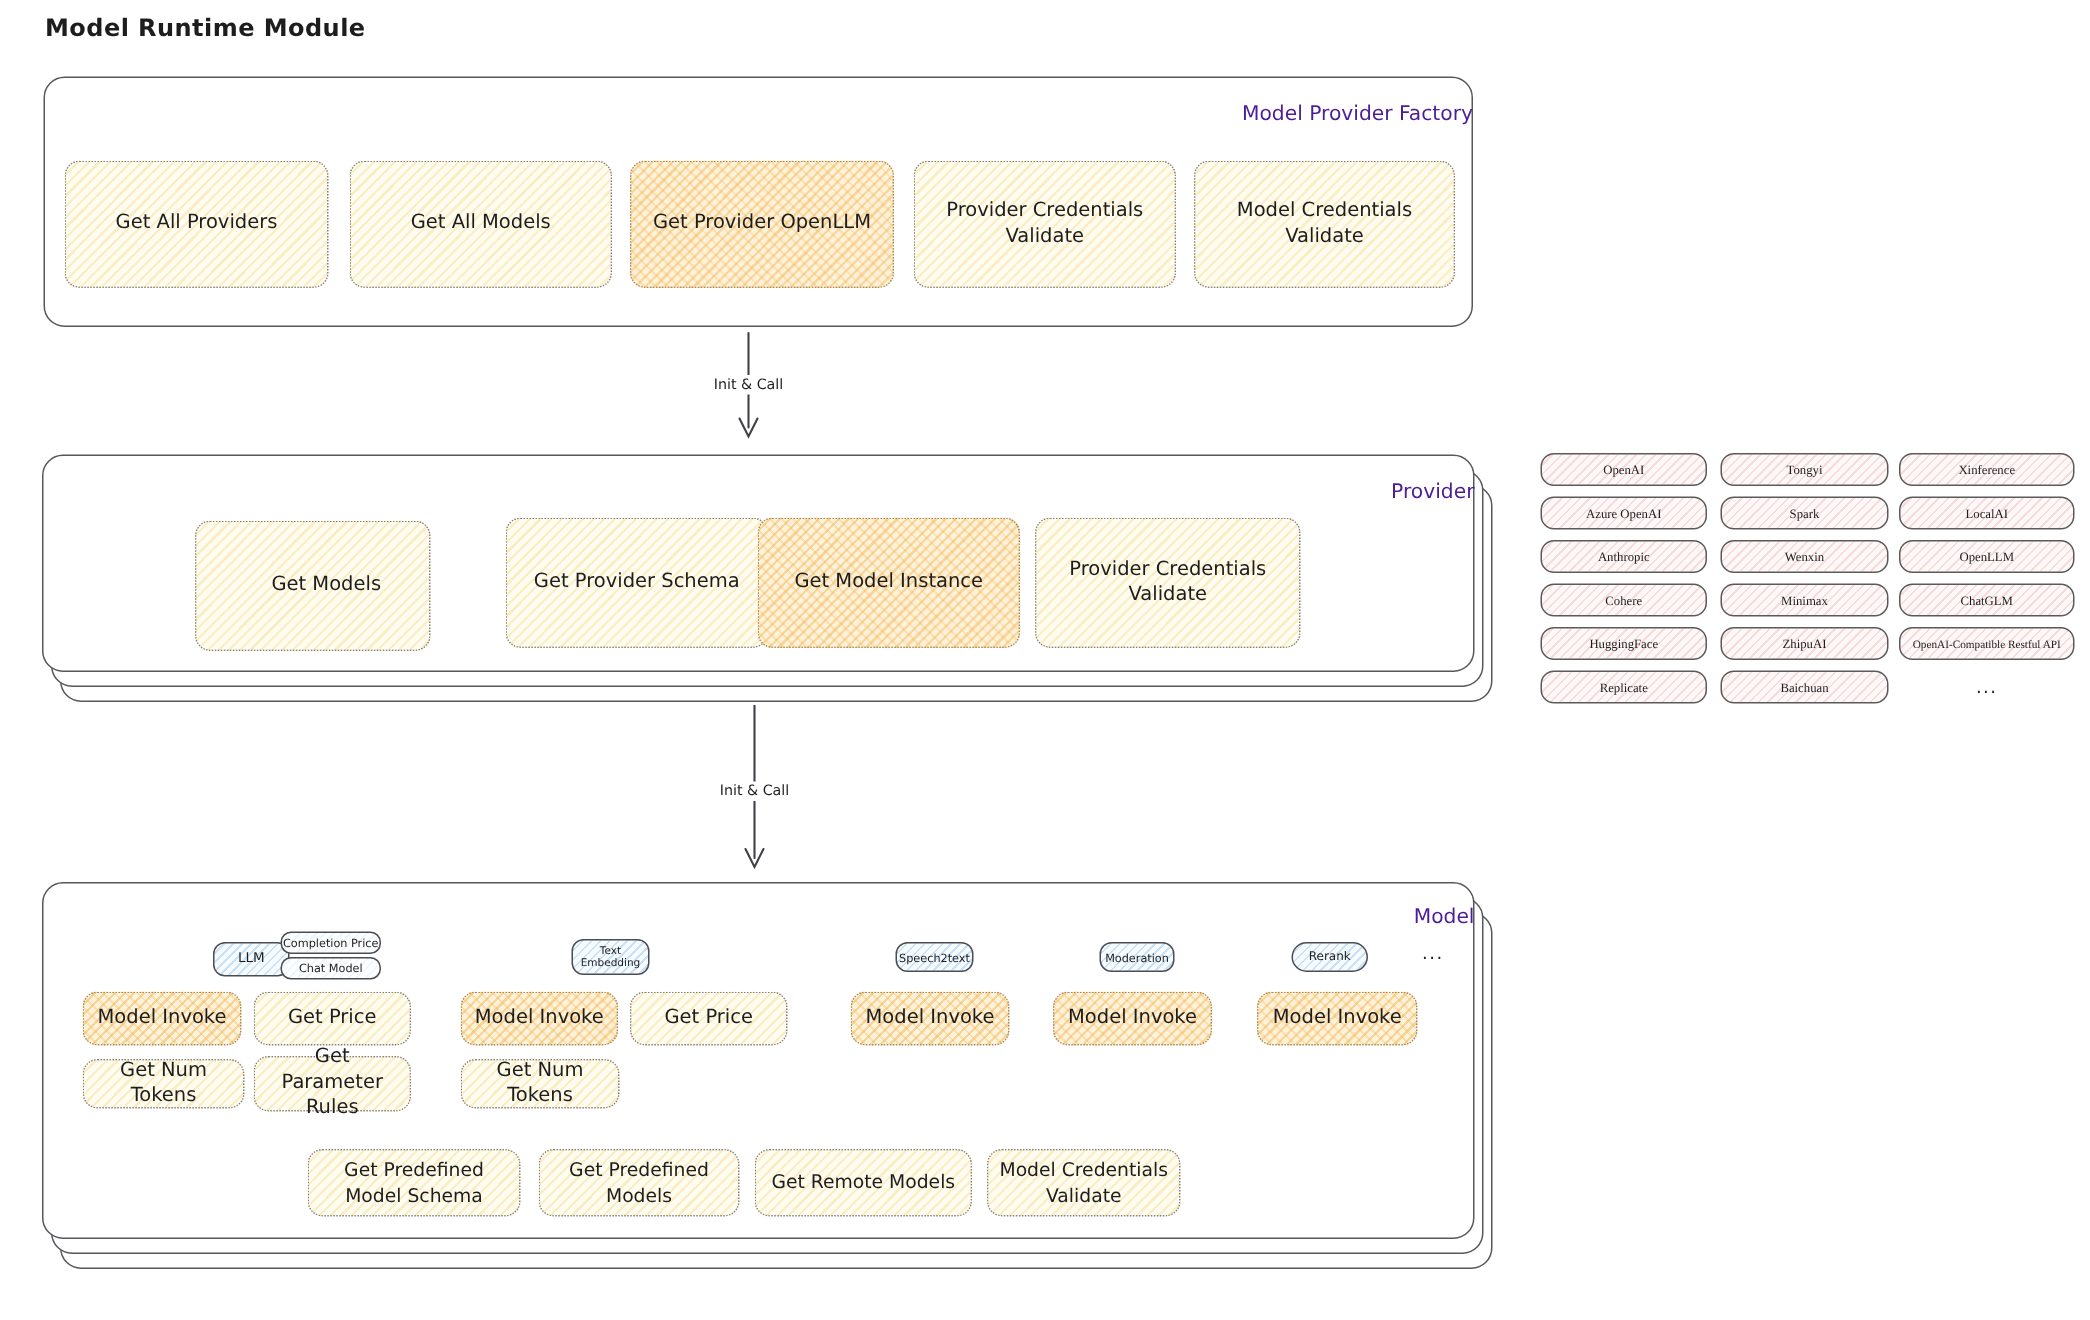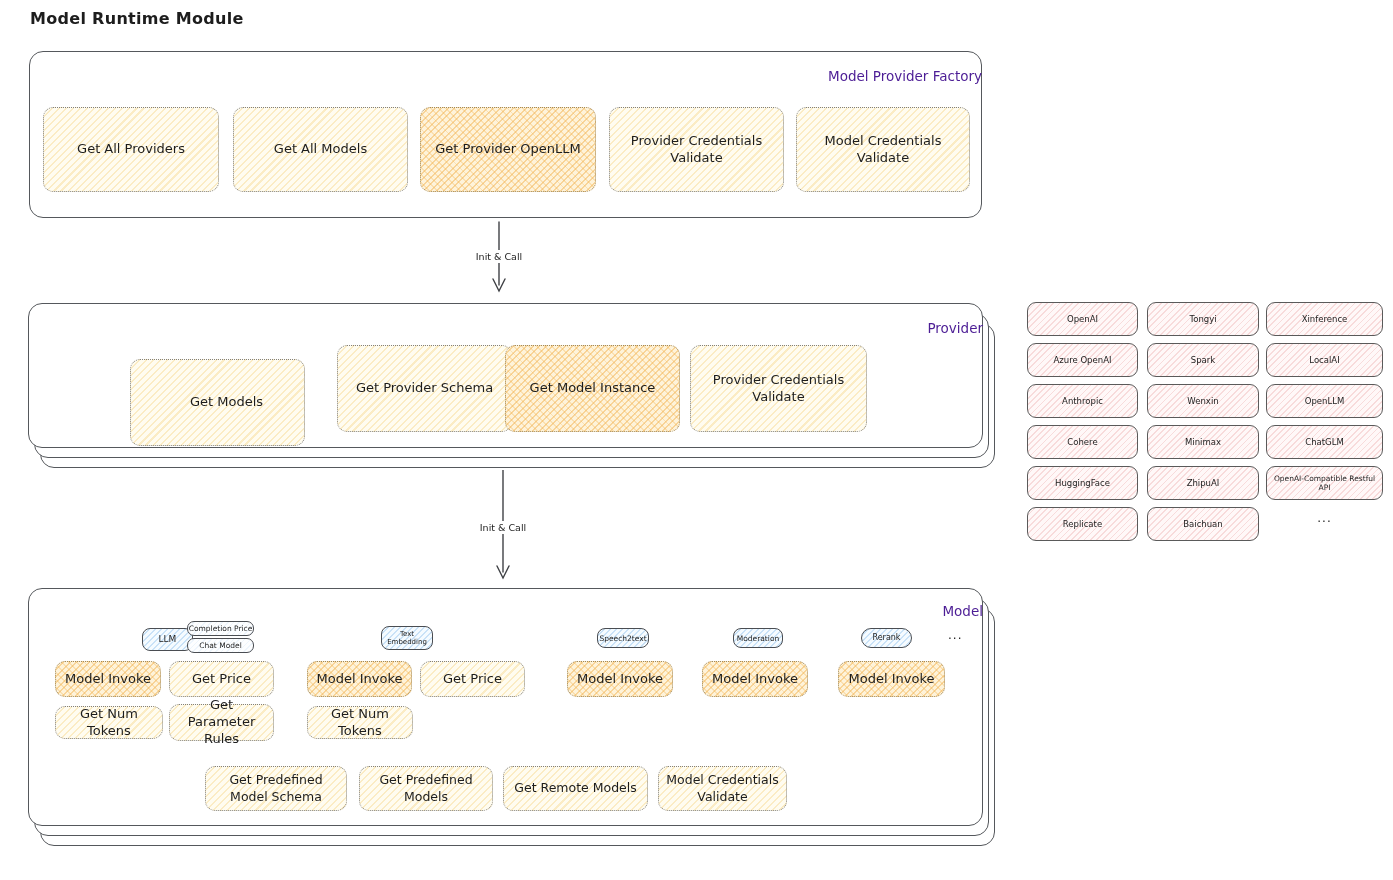--- a/index.html
+++ b/index.html
@@ -28,32 +28,32 @@
 
   .f0{left:43px;top:107px;width:176px;height:85px;}
   .f1{left:233px;top:107px;width:175px;height:85px;}
   .f2{left:420px;top:107px;width:176px;height:85px;}
   .f3{left:609px;top:107px;width:175px;height:85px;}
   .f4{left:796px;top:107px;width:174px;height:85px;}
 
   .provider-far{left:40px;top:323px;width:955px;height:145px;}
   .provider-mid{left:34px;top:313px;width:955px;height:145px;}
   .provider-main{left:28px;top:303px;width:955px;height:145px;}
-  .p0{left:130px;top:359px;width:175px;height:87px;padding-left:24px;}
+  .p0{left:130px;top:347px;width:157px;height:87px;padding-left:24px;}
   .p1{left:317px;top:345px;width:175px;height:87px;margin-left:20px;}
   .p2{left:505px;top:345px;width:175px;height:87px;}
   .p3{left:690px;top:345px;width:177px;height:87px;}
 
   .pillcol{position:absolute;display:flex;flex-direction:column;gap:7px;}
   .c1{left:1027px;top:302px;width:111px;}
   .c2{left:1147px;top:302px;width:112px;}
   .c3{left:1266px;top:302px;width:117px;}
-  .pill{height:34px;display:flex;align-items:center;justify-content:center;text-align:center;
+  .pill{height:22px;display:flex;align-items:center;justify-content:center;text-align:center;
     border:1.3px solid #5a5a5a;border-radius:9px;font-size:8.5px;box-sizing:border-box;
-    background:repeating-linear-gradient(135deg, rgba(233,158,158,.32) 0 1.2px, transparent 1.2px 4.4px), #fff8f8;}
+    background:repeating-linear-gradient(135deg, rgba(233,158,158,.32) 0 1.2px, transparent 1.2px 4.4px), #fff8f8;font-family:Liberation Serif, serif;}
   .pill.small{font-size:7.5px;}
   .pill-ellipsis{height:22px;display:flex;align-items:center;justify-content:center;font-size:12px;letter-spacing:1px;}
 
   .model-far{left:40px;top:608px;width:955px;height:238px;}
   .model-mid{left:34px;top:598px;width:955px;height:238px;}
   .model-main{left:28px;top:588px;width:955px;height:238px;}
 
   .tag{position:absolute;display:flex;align-items:center;justify-content:center;text-align:center;
     border:1.3px solid #4a4d52;border-radius:8px;box-sizing:border-box;line-height:1.2;
     background:repeating-linear-gradient(135deg, rgba(130,185,235,.38) 0 1.2px, transparent 1.2px 4.2px), #f5fbff;}

